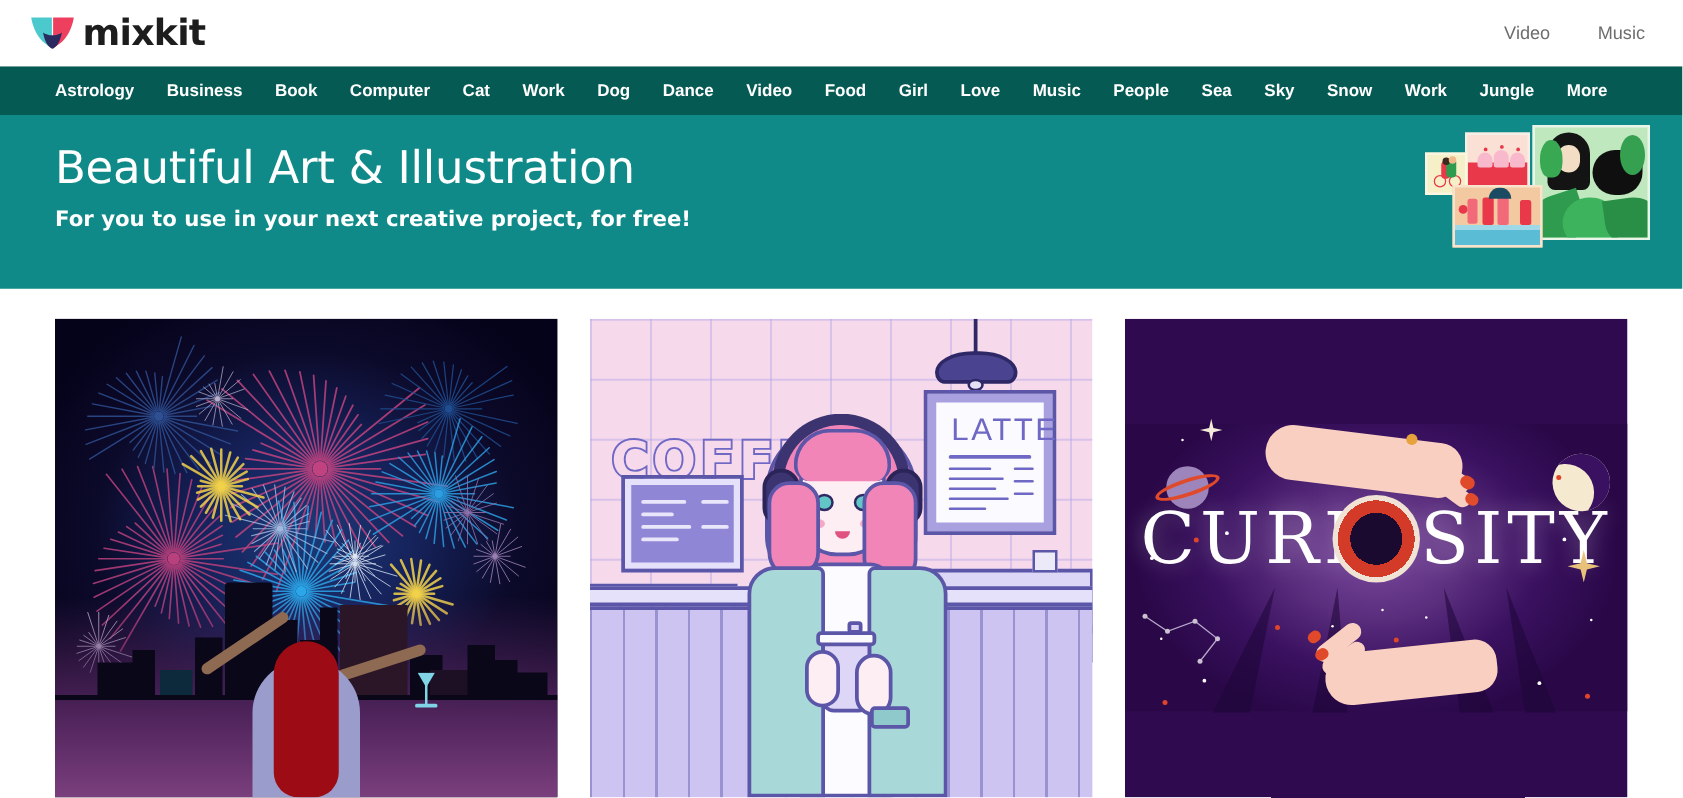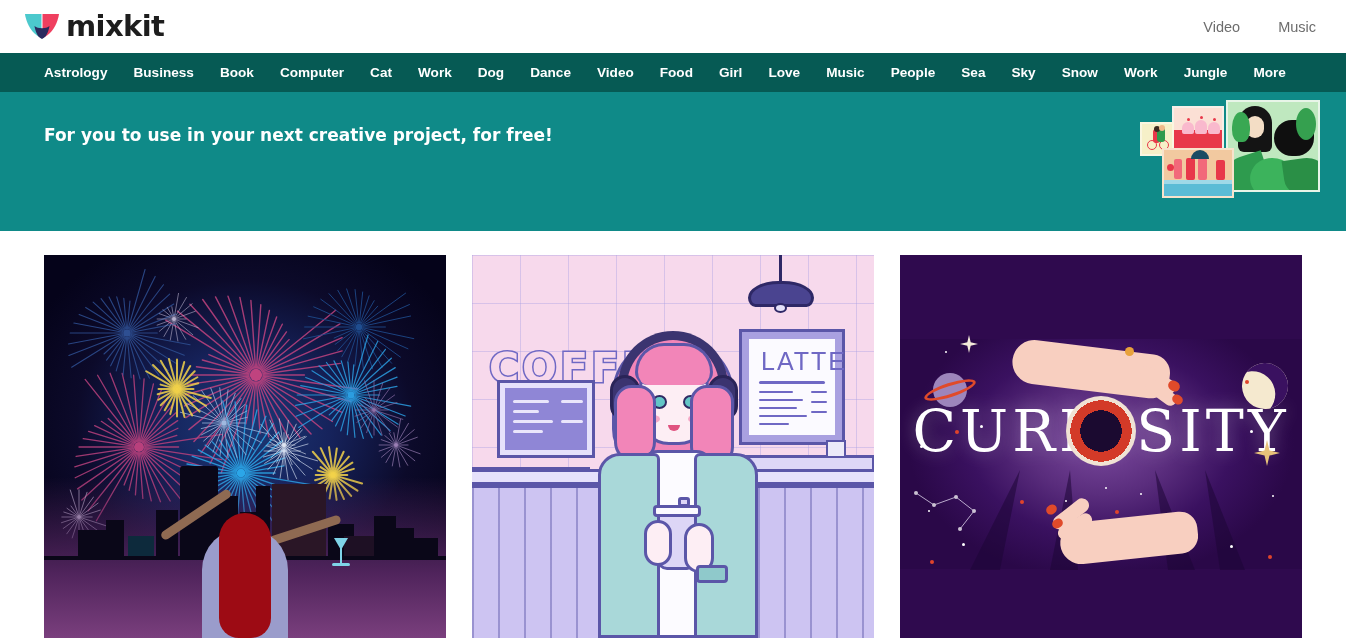--- a/index.html
+++ b/index.html
@@ -390,20 +390,21 @@
   <span class="catbar-item">Sea</span>
   <span class="catbar-item">Sky</span>
   <span class="catbar-item">Snow</span>
   <span class="catbar-item">Work</span>
   <span class="catbar-item">Jungle</span>
   <span class="catbar-item">More</span>
 </div>
 
 <div class="hero">
   <div class="hero-text">
+    <div class="hero-title">Beautiful Art &amp; Illustration</div>
     <div class="hero-sub">For you to use in your next creative project, for free!</div>
   </div>
 
   <div class="hero-collage">
 
     <div class="thumb" style="left:86px; top:0; width:94px; height:92px; background:#bfe8bf; border:2px solid #e8f5e8;">
       <div style="position:absolute;left:10px;top:4px;width:34px;height:46px;background:#141414;border-radius:17px 17px 6px 6px;"></div>
       <div style="position:absolute;left:18px;top:14px;width:18px;height:22px;background:#f3ddc5;border-radius:9px;"></div>
       <div style="position:absolute;left:46px;top:18px;width:40px;height:36px;background:#0f0f0f;border-radius:20px 6px 20px 20px;"></div>
       <div style="position:absolute;left:-4px;bottom:-6px;width:44px;height:40px;background:#2e9b4e;border-radius:50% 0 50% 50%;transform:rotate(-18deg);"></div>
@@ -944,21 +945,21 @@
         <div style="position:absolute;left:60px;top:10px;width:22px;height:16px;background:#b6abe8;border-radius:11px 11px 3px 3px;border:2px solid #5b56a8;"></div>
         <div style="position:absolute;left:8px;top:44px;width:22px;height:16px;background:#b6abe8;border-radius:11px 11px 3px 3px;border:2px solid #5b56a8;"></div>
         <div style="position:absolute;left:34px;top:44px;width:22px;height:16px;background:#b6abe8;border-radius:11px 11px 3px 3px;border:2px solid #5b56a8;"></div>
         <div style="position:absolute;left:60px;top:44px;width:22px;height:16px;background:#b6abe8;border-radius:11px 11px 3px 3px;border:2px solid #5b56a8;"></div>
       </div>
 
       <div style="position:absolute;left:307px;top:0;width:3px;height:28px;background:#2e2866;"></div>
       <div class="lamp-shade" style="left:276px; top:26px; width:66px; height:26px;"></div>
       <div style="position:absolute;left:302px;top:48px;width:13px;height:10px;background:#e4e0f8;border-radius:50%;border:2px solid #2e2866;"></div>
 
-      <div class="cf-latte-frame" style="left:270px; top:77px; width:100px; height:110px;">
+      <div class="cf-latte-frame" style="left:270px; top:60px; width:100px; height:110px;">
         <div style="position:absolute;left:12px;top:8px;font-size:25px;color:#6f68c4;font-family:'Liberation Sans',sans-serif;letter-spacing:2px;">LATTE</div>
         <div class="cf-line" style="left:10px;top:42px;width:66px;"></div>
         <div class="cf-line" style="left:10px;top:52px;width:34px;height:2px;"></div>
         <div class="cf-line" style="left:10px;top:60px;width:44px;height:2px;"></div>
         <div class="cf-line" style="left:10px;top:68px;width:38px;height:2px;"></div>
         <div class="cf-line" style="left:10px;top:76px;width:48px;height:2px;"></div>
         <div class="cf-line" style="left:10px;top:84px;width:30px;height:2px;"></div>
         <div class="cf-line" style="left:62px;top:52px;width:16px;height:2px;"></div>
         <div class="cf-line" style="left:62px;top:62px;width:16px;height:2px;"></div>
         <div class="cf-line" style="left:62px;top:72px;width:16px;height:2px;"></div>

